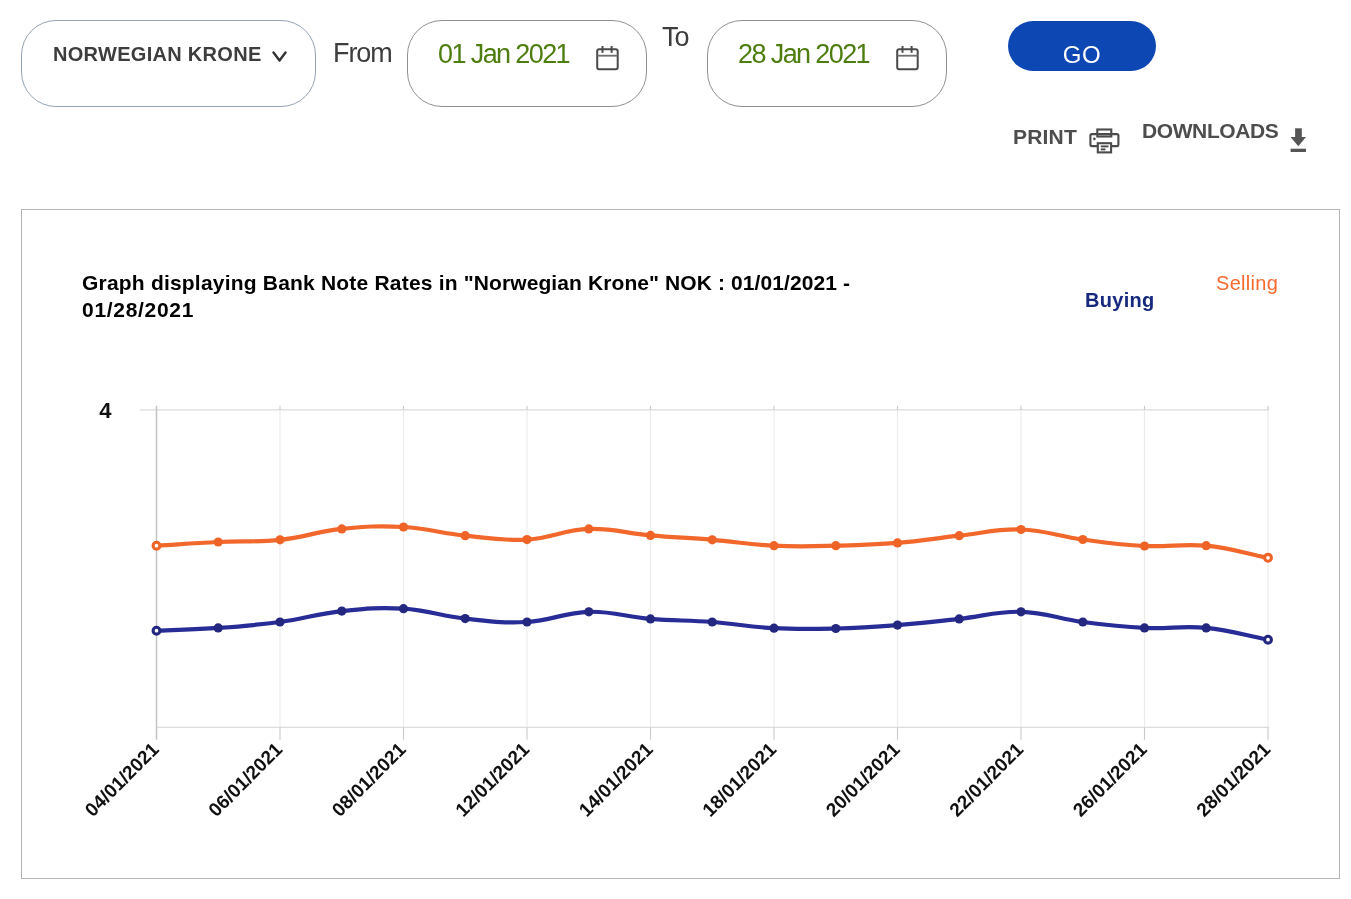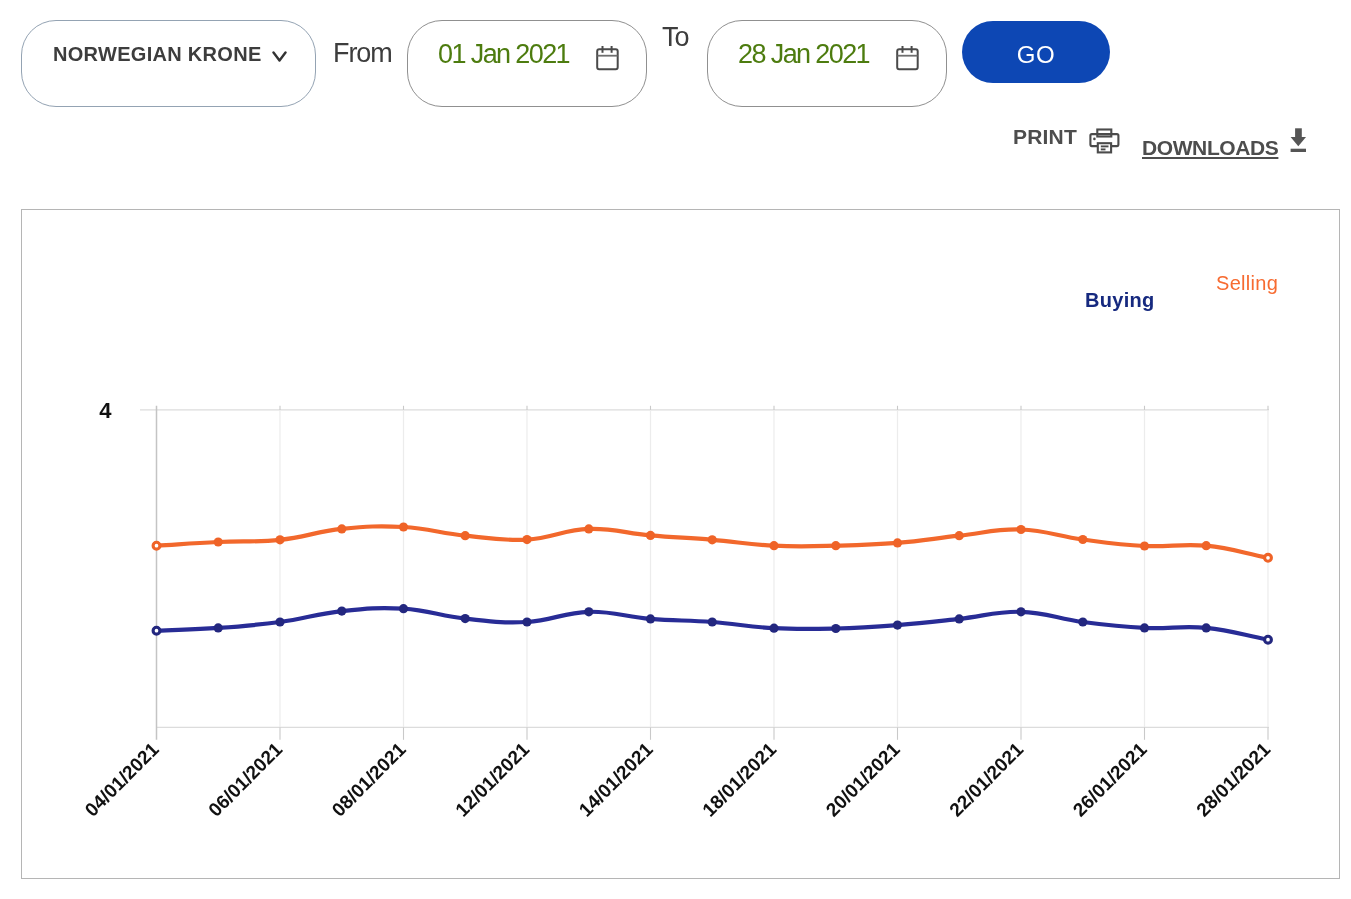--- a/index.html
+++ b/index.html
@@ -9,21 +9,21 @@
 .pill { position:absolute; top:20px; height:87px; border-radius:35px; background:#fff; }
 #curPill { left:21px; width:295px; border:1.4px solid #94a3b3; }
 #curPill .txt { position:absolute; left:31px; top:22px; font-size:20px; font-weight:bold; color:#3d3d3d; letter-spacing:0.3px; }
 #fromLbl { position:absolute; left:333px; top:38px; font-size:27px; letter-spacing:-1.1px; color:#3d3d3d; }
 #toLbl { position:absolute; left:662px; top:22px; font-size:27px; letter-spacing:-1.1px; color:#3d3d3d; }
 .datePill { border:1.4px solid #909090; }
 #datePill1 { left:407px; width:240px; }
 #datePill2 { left:707px; width:240px; }
 .dateTxt { position:absolute; left:30px; top:18px; font-size:27px; letter-spacing:-1.6px; color:#4d7c0f; }
 .calIc { position:absolute; left:188px; top:24px; }
-#goBtn { position:absolute; left:962px; top:21px; width:148px; height:62px; border-radius:35px; background:#0d47b4; }
+#goBtn { position:absolute; left:1008px; top:21px; width:148px; height:50px; border-radius:35px; background:#0d47b4; }
 #goBtn span { position:absolute; left:0; right:0; top:20px; text-align:center; font-size:24px; color:#fff; letter-spacing:0.5px; }
 .toolLbl { position:absolute; font-size:21px; font-weight:bold; color:#4d4d4d; letter-spacing:0.2px; }
 #card { position:absolute; left:21px; top:209px; width:1319px; height:670px; border:1px solid #b5b5b5; background:#fff; }
 #chartTitle { position:absolute; left:82px; top:269px; width:900px; font-size:21px; font-weight:bold; color:#000; line-height:27px; }
 #legBuy { position:absolute; left:1085px; top:289px; font-size:20px; font-weight:bold; letter-spacing:0.3px; color:#16297f; }
 #legSell { position:absolute; left:1216px; top:272px; font-size:20px; font-weight:normal; letter-spacing:0.3px; color:#f76b31; }
 #chartSvg { position:absolute; left:0; top:0; }
 </style>
 </head>
 <body>
@@ -66,29 +66,30 @@
 
   <span class="toolLbl" style="left:1013px; top:125px;">PRINT</span>
   <svg class="abs" style="left:1089px; top:127px;" width="31" height="27" viewBox="0 0 31 27">
     <rect x="8.3" y="2.5" width="14" height="7" fill="none" stroke="#4b4b4b" stroke-width="2.1"></rect>
     <rect x="1.4" y="7.1" width="28" height="12" rx="1.5" fill="none" stroke="#4b4b4b" stroke-width="2.1"></rect>
     <circle cx="5.4" cy="11.9" r="1.3" fill="#4b4b4b"></circle>
     <rect x="8.8" y="16.2" width="13.3" height="9.2" fill="#fff" stroke="#4b4b4b" stroke-width="2.1"></rect>
     <line x1="11.8" y1="19.4" x2="19.5" y2="19.4" stroke="#4b4b4b" stroke-width="1.9"></line>
     <line x1="11.8" y1="22.4" x2="16.5" y2="22.4" stroke="#4b4b4b" stroke-width="1.9"></line>
   </svg>
-  <span class="toolLbl" style="left:1142px; top:136px; letter-spacing:-0.4px;text-decoration:underline;">DOWNLOADS</span>
+  <span class="toolLbl" style="left:1142px; top:119px; letter-spacing:-0.4px;">DOWNLOADS</span>
   <svg class="abs" style="left:1290px; top:128px;" width="17" height="25" viewBox="0 0 17 25">
     <rect x="5.1" y="0.3" width="6.7" height="10" fill="#555"></rect>
     <polygon points="0.6,9 16,9 8.3,18.3" fill="#555"></polygon>
     <rect x="0.6" y="20.7" width="15.4" height="3.3" fill="#555"></rect>
   </svg>
 
   <div id="card"></div>
 
+  <div id="chartTitle"><span style="letter-spacing:0.2px;">Graph displaying Bank Note Rates in</span><span style="letter-spacing:0.1px;"> "Norwegian Krone" NOK : 01/01/2021 -</span><br><span style="letter-spacing:0.7px;">01/28/2021</span></div>
   <span id="legBuy">Buying</span>
   <span id="legSell">Selling</span>
 
   <svg id="chartSvg" width="1351" height="899" viewBox="0 0 1351 899">
 
     <g stroke="#dcdcdc" stroke-width="1.2">
       <line x1="140" y1="409.9" x2="1269" y2="409.9"></line>
       <line x1="156.5" y1="727.4" x2="1269" y2="727.4"></line>
     </g>
     <line x1="156.5" y1="405.8" x2="156.5" y2="739.8" stroke="#c4c4c4" stroke-width="1.5"></line>

